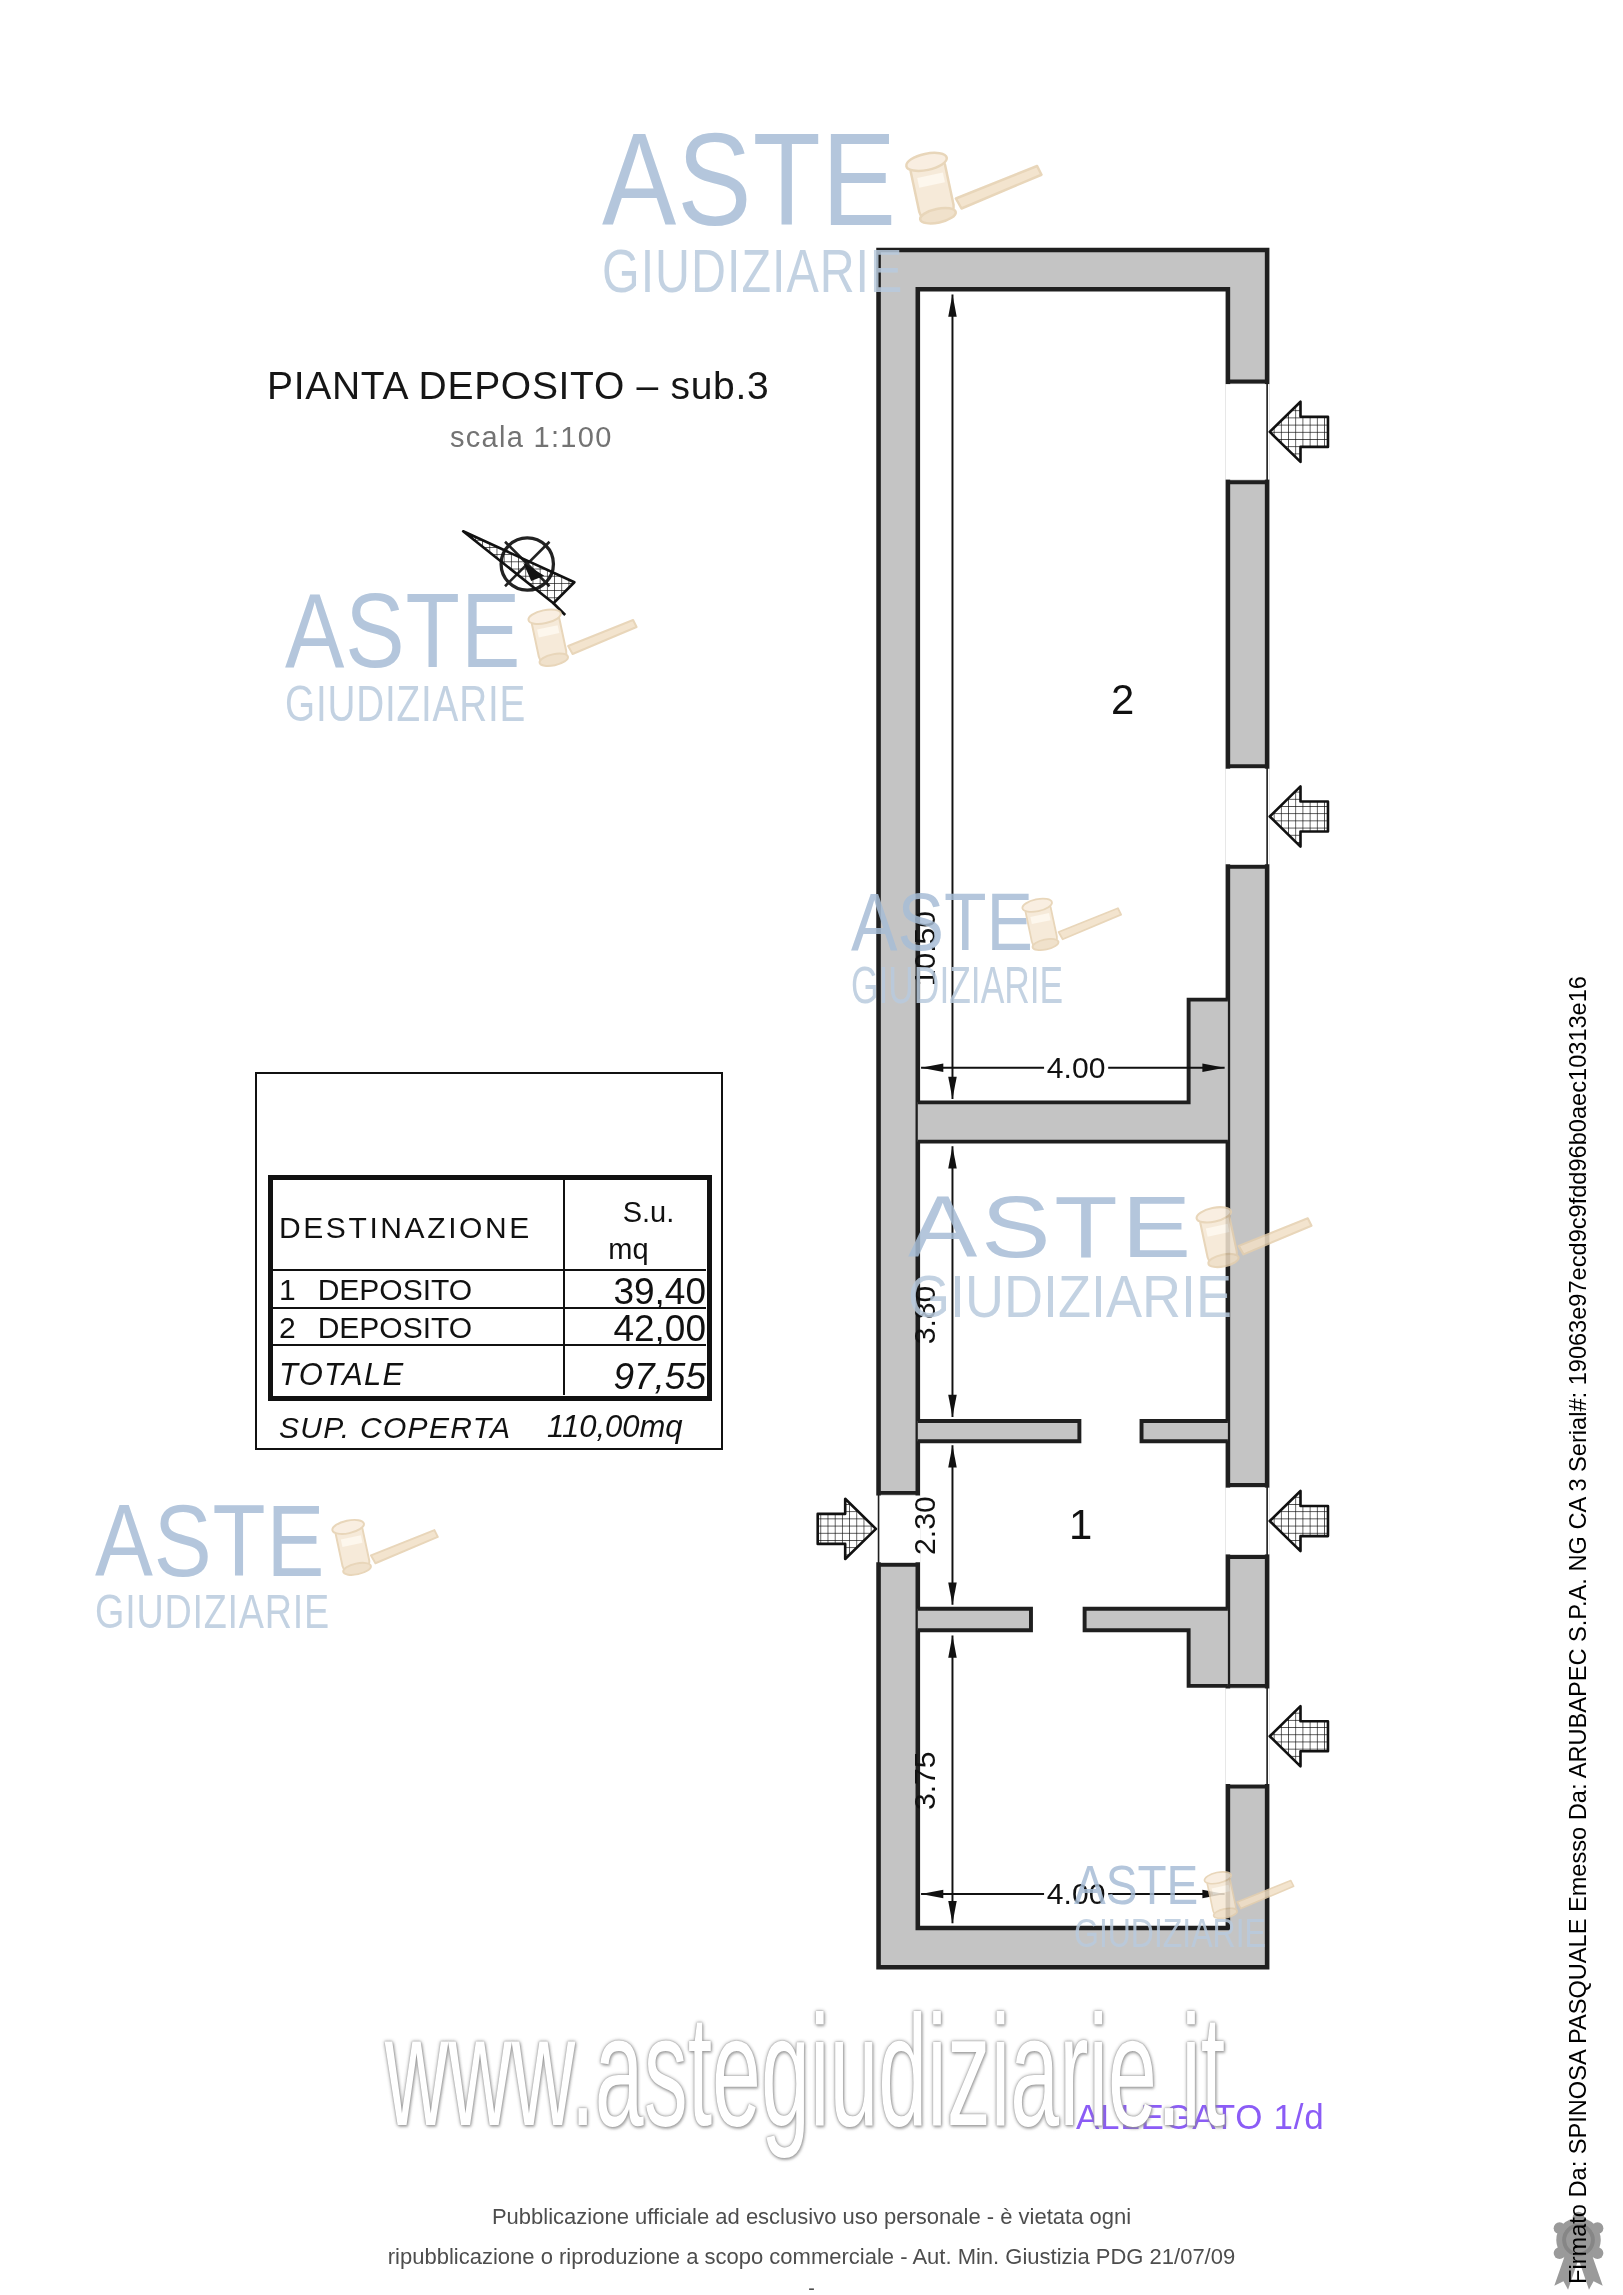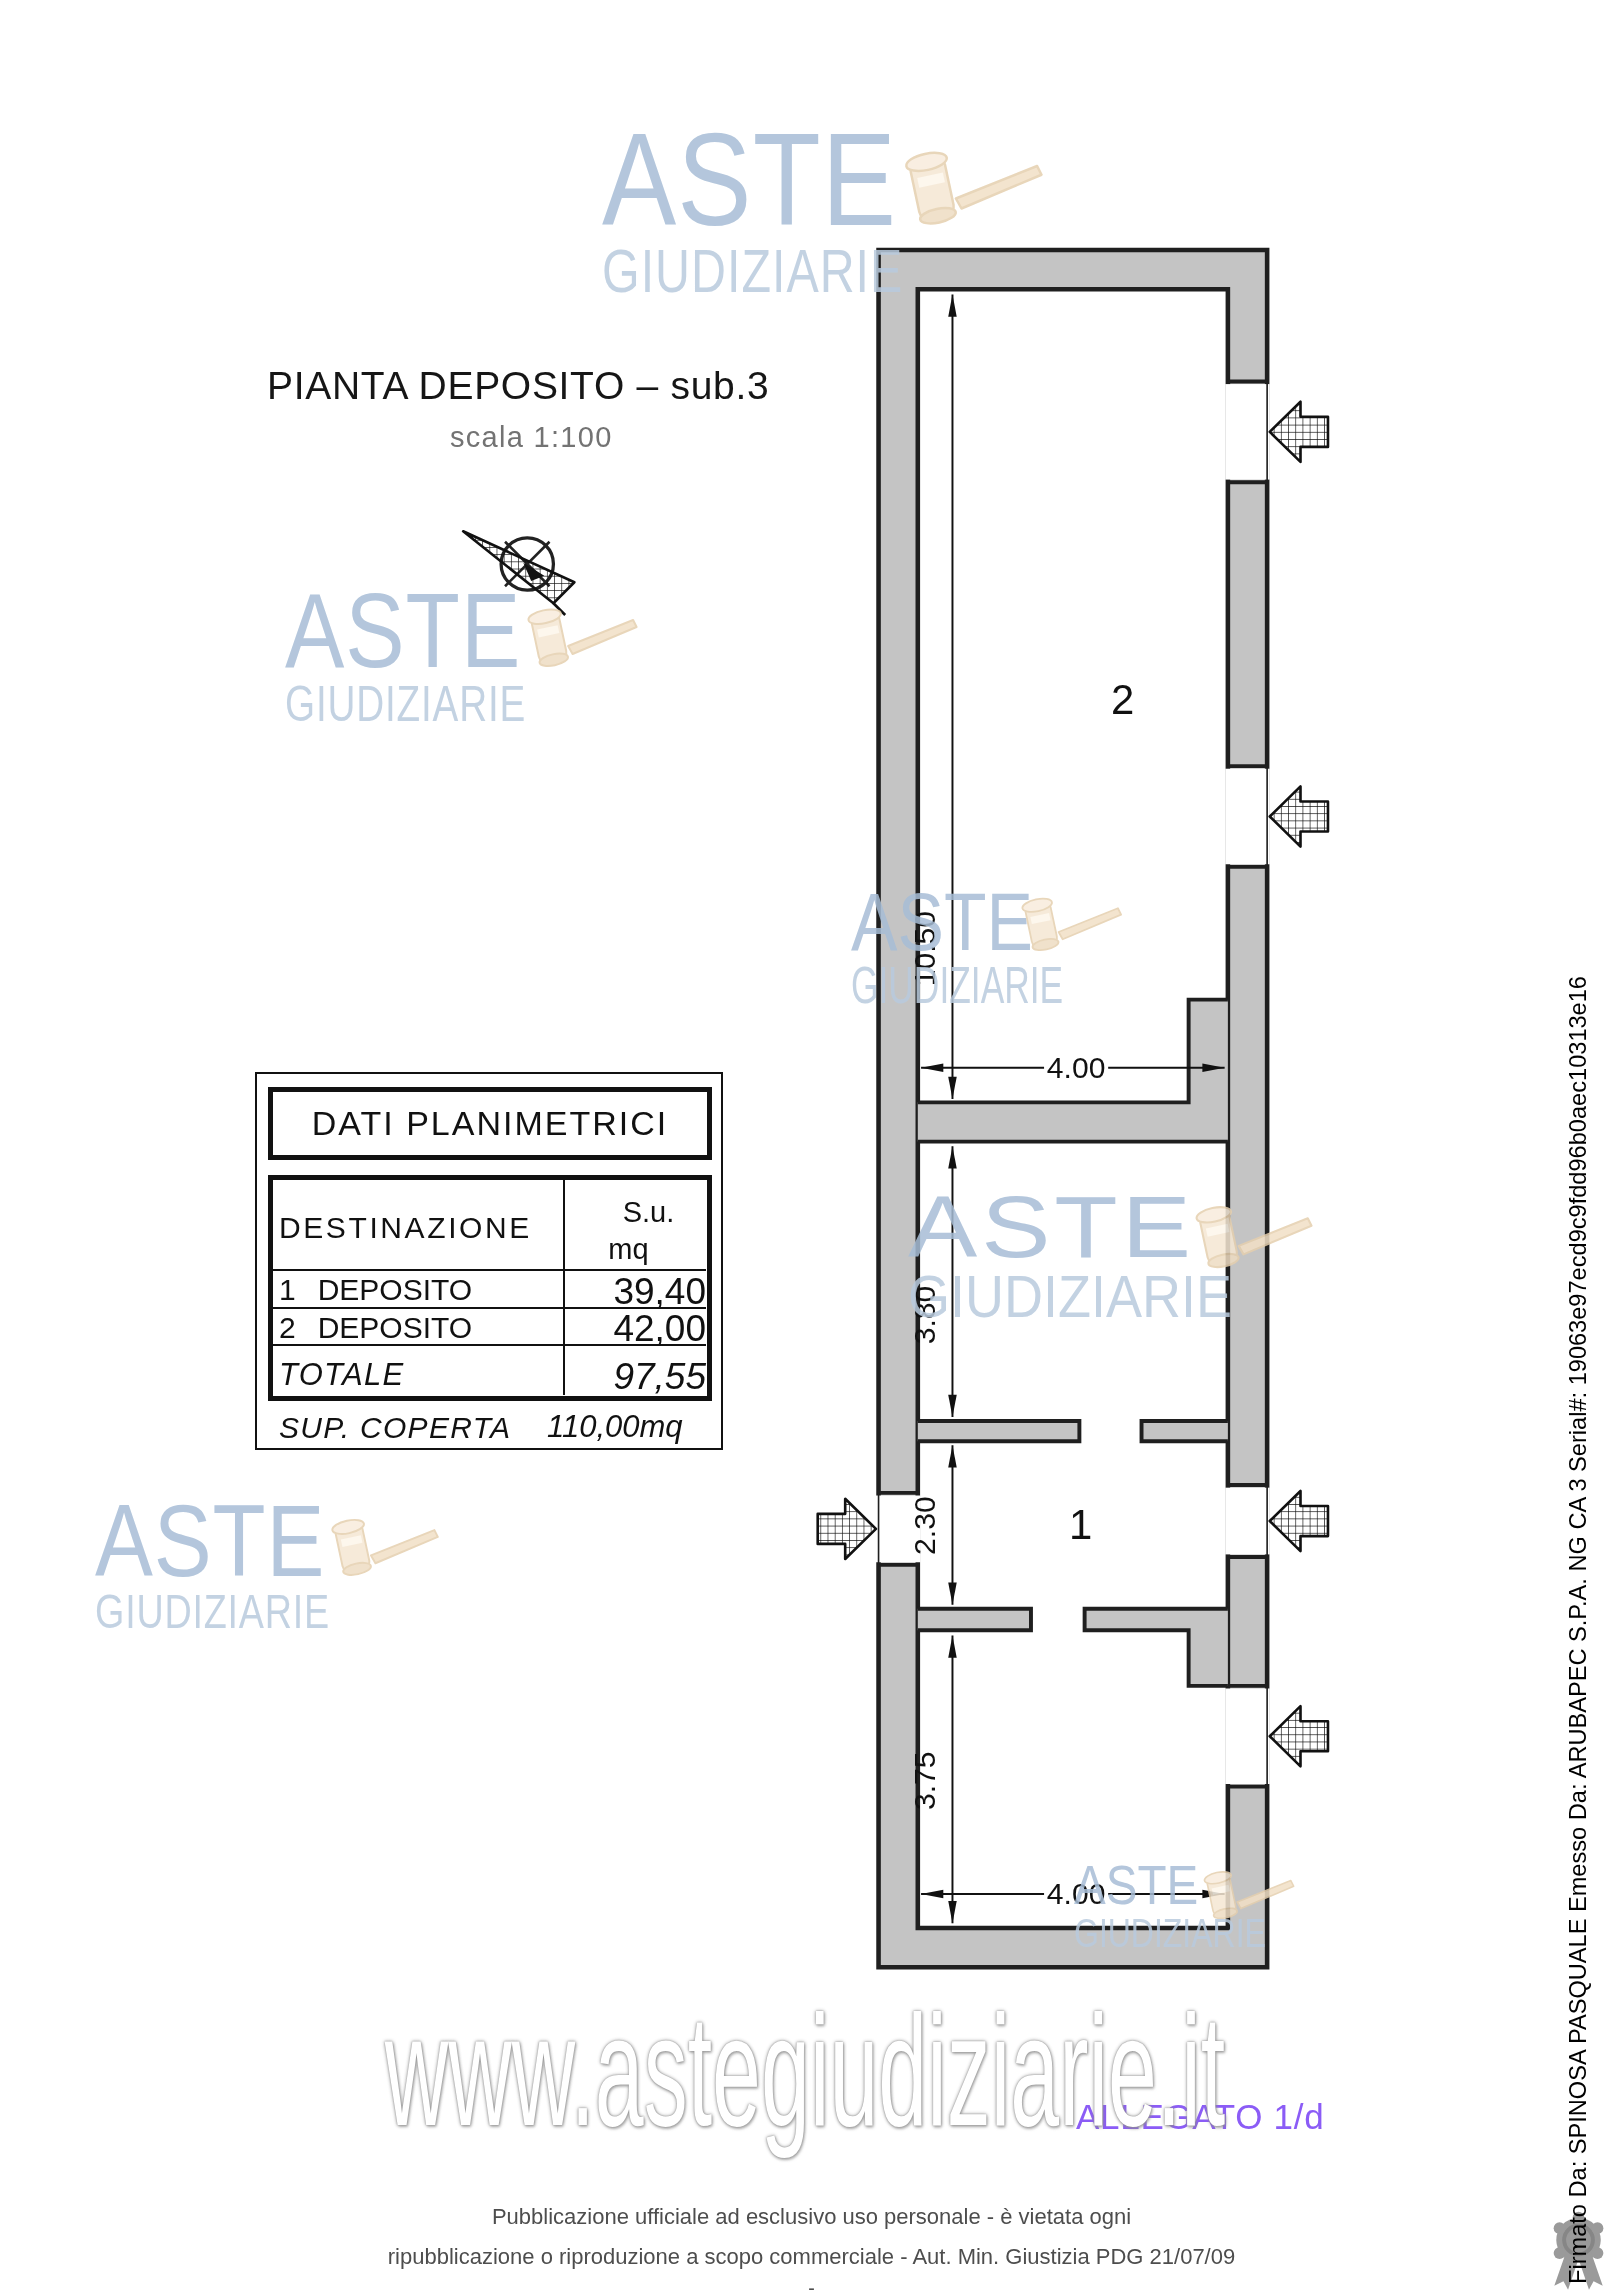--- a/index.html
+++ b/index.html
@@ -215,21 +215,20 @@
       <circle cx="2384" cy="3444" r="9" style="fill:var(--seal-gray)"></circle>
       <circle cx="2442" cy="3444" r="9" style="fill:var(--seal-gray)"></circle>
       <circle cx="2413" cy="3390" r="9" style="fill:var(--seal-gray)"></circle>
     </g>
   </svg>
 
   <div class="abs title-main">PIANTA DEPOSITO – sub.3</div>
   <div class="abs title-scale">scala 1:100</div>
 
   <div class="abs tbl-outer"></div>
-  <div class="abs tbl-heading">DATI PLANIMETRICI</div>
   <div class="abs tbl-data"></div>
   <div class="abs tbl-coldiv"></div>
   <div class="tbl-hline" style="top:1269px"></div>
   <div class="tbl-hline" style="top:1307px"></div>
   <div class="tbl-hline" style="top:1344px"></div>
 
   <div class="abs t-dest">DESTINAZIONE</div>
   <div class="abs t-su">S.u.</div>
   <div class="abs t-mq">mq</div>
 

